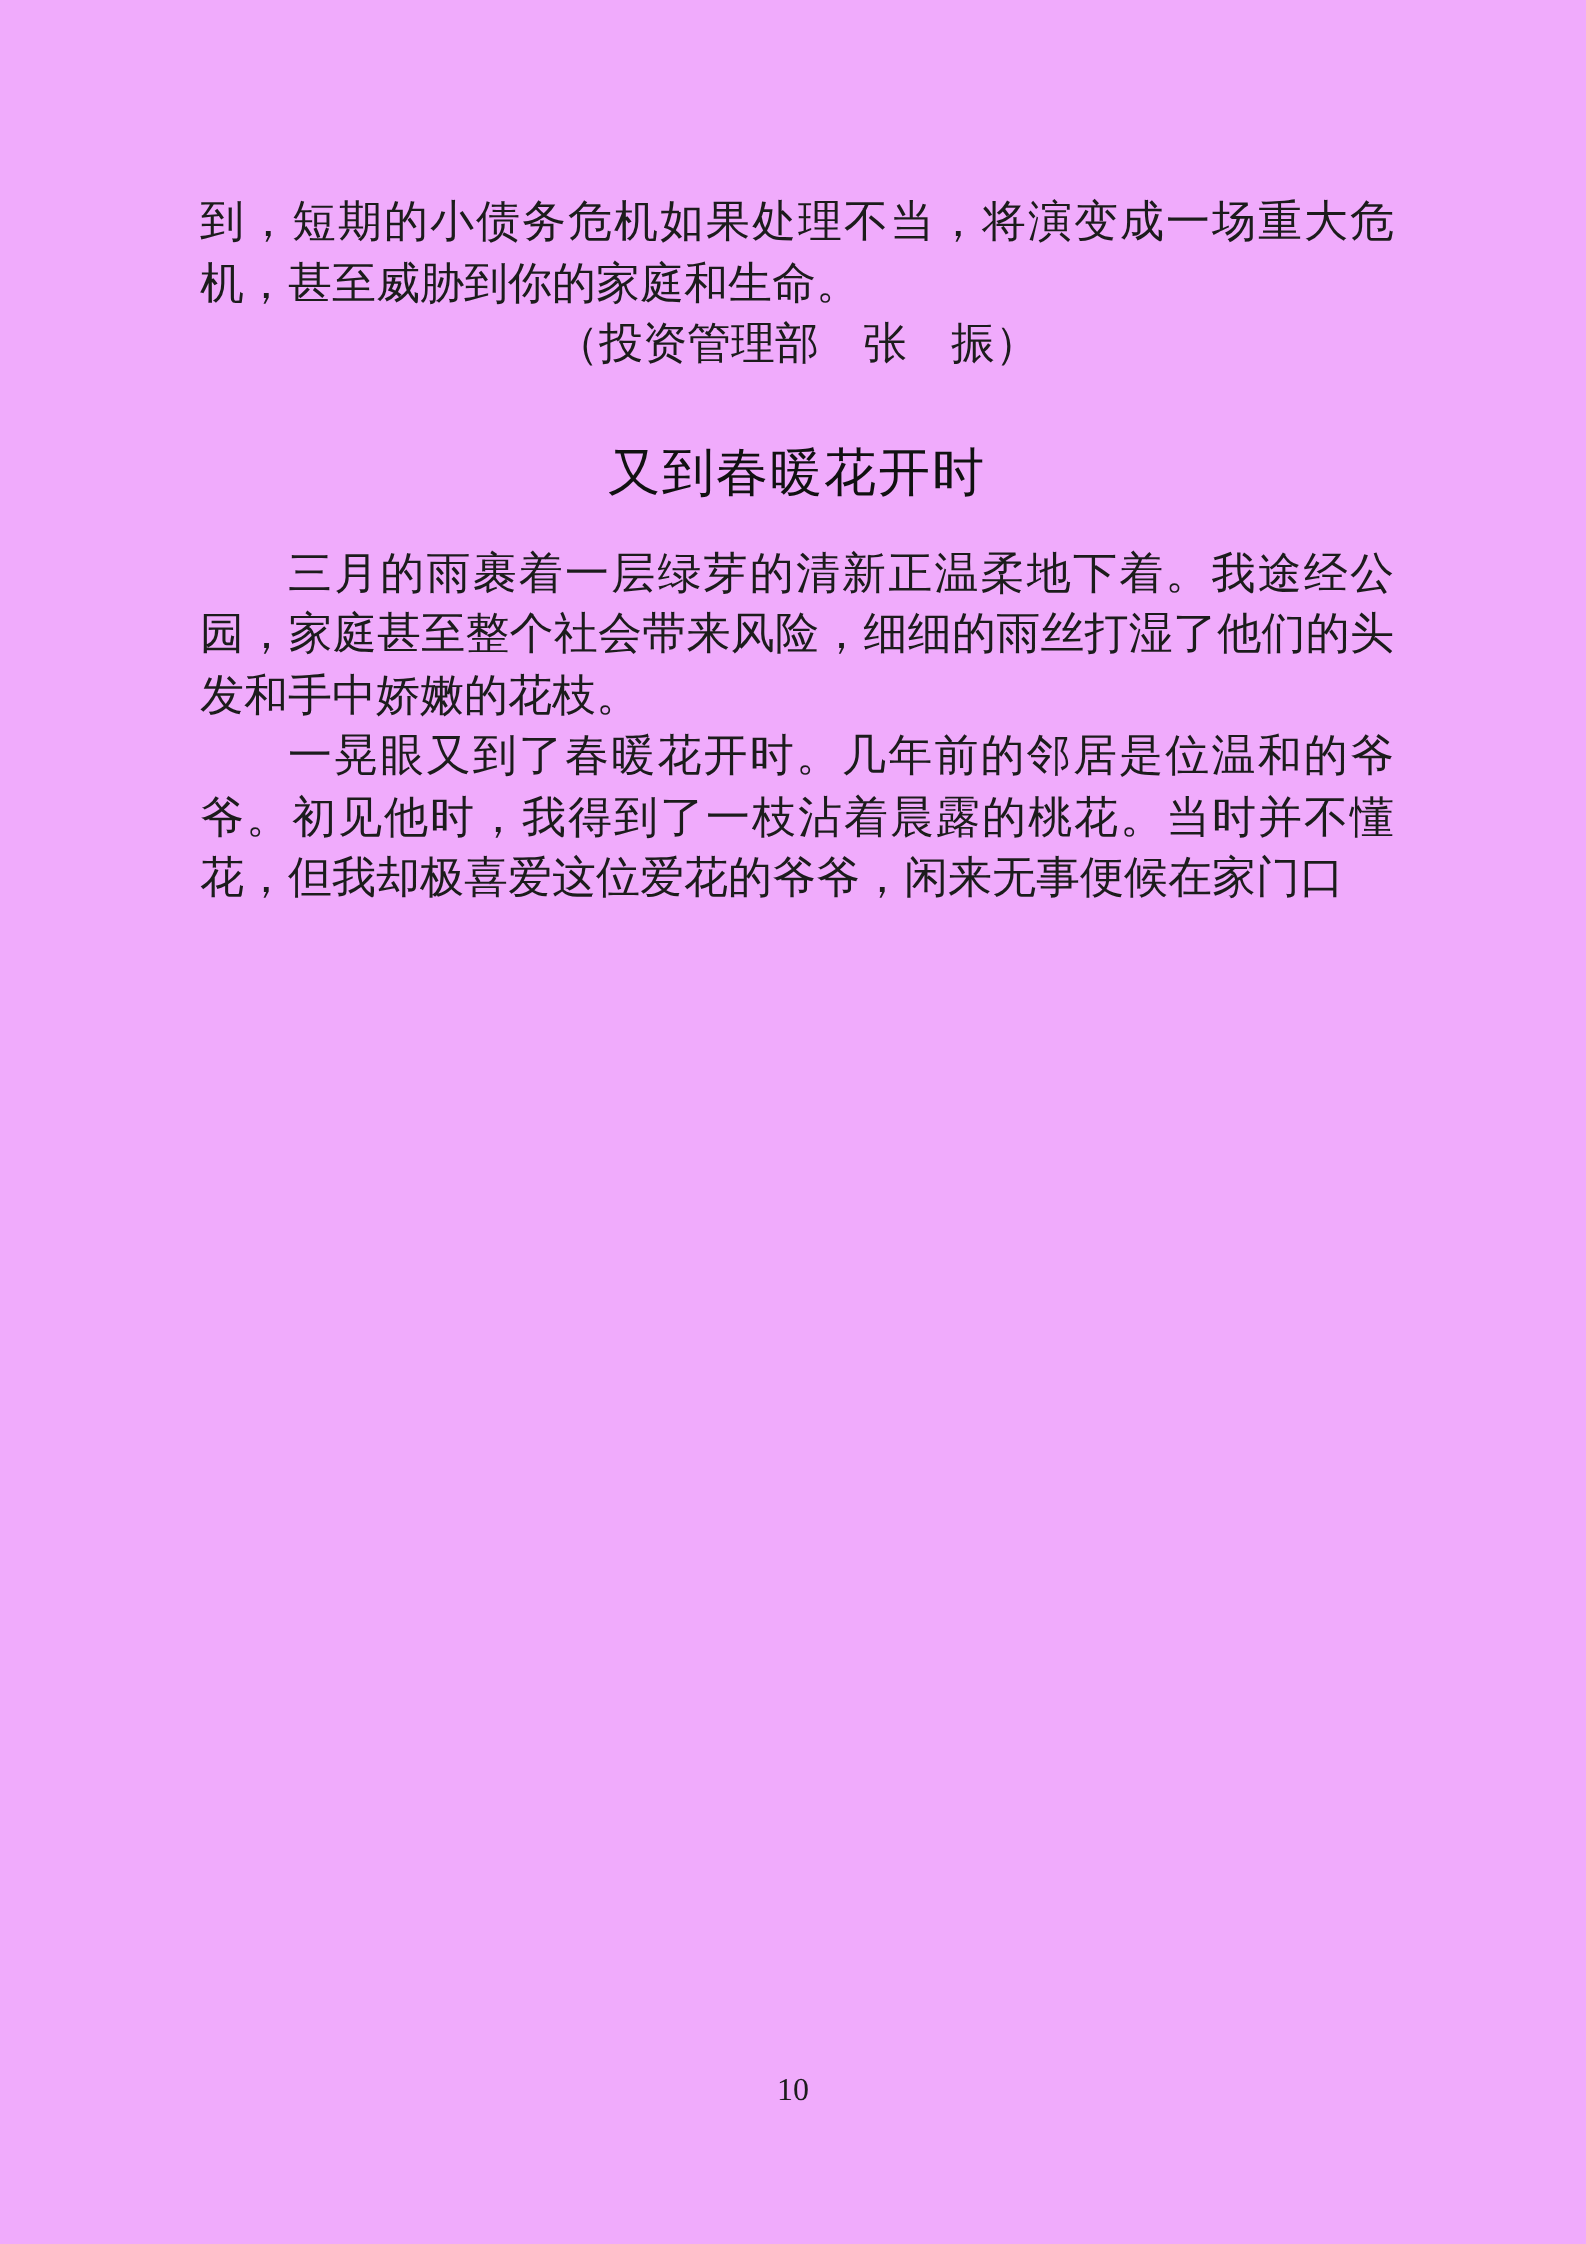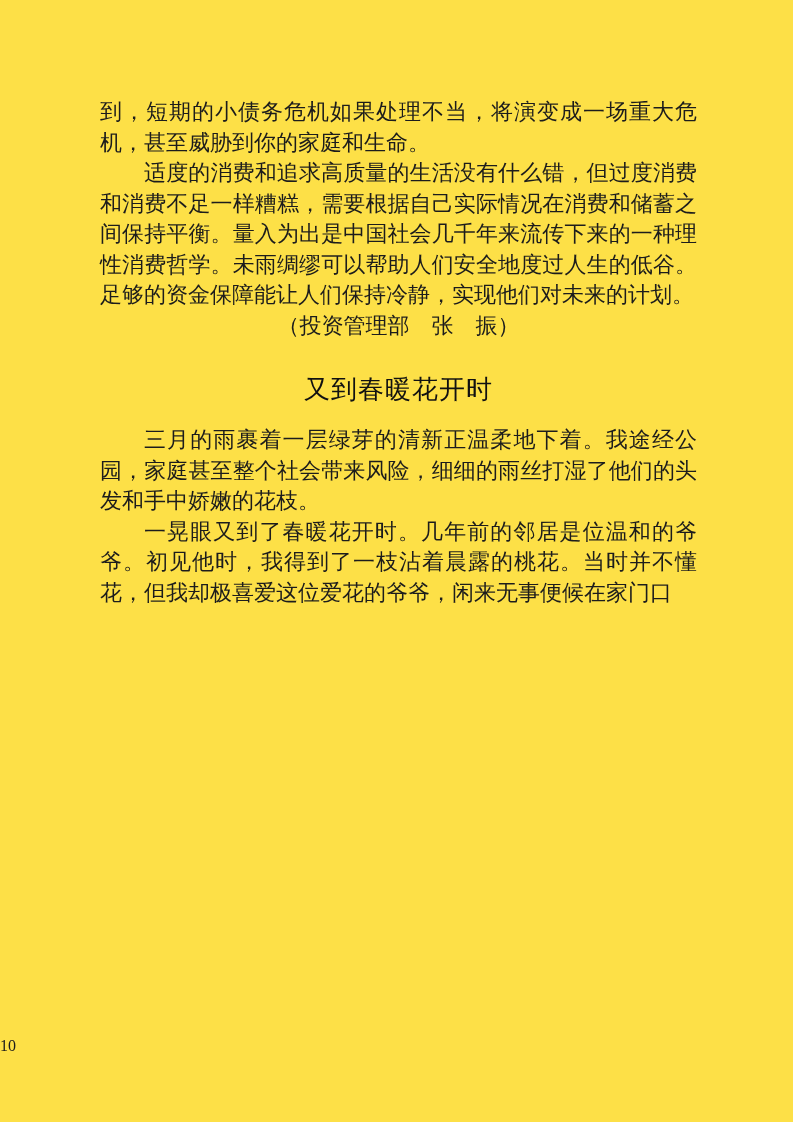--- a/index.html
+++ b/index.html
@@ -6,21 +6,21 @@
   html, body {
     margin: 0;
     padding: 0;
     background: #ffffff;
   }
   .page {
     position: relative;
     width: 793px;
     height: 1122px;
     margin: 0 auto;
-    background: #fde047;
+    background: #f0abfc;
     overflow: hidden;
     color: #1c1c1c;
     font-family: "DejaVu Serif", "Liberation Serif", serif;
   }
   .text-body {
     position: absolute;
     left: 100px;
     top: 97px;
     width: 597px;
     font-size: 22px;
@@ -51,38 +51,37 @@
     font-weight: 400;
     text-align: center;
     letter-spacing: 1px;
     color: #111111;
   }
   .page-number {
     position: absolute;
     top: 1036px;
     left: 0;
     right: 0;
-    text-align: left;
+    text-align: center;
     font-size: 16px;
     line-height: 20px;
     font-family: "Liberation Serif", "DejaVu Serif", serif;
     color: #1c1c1c;
   }
 </style>
 </head>
 <body>
 
 <div class="page">
 
   <div class="text-body">
 
     <p class="para continuation">到，短期的小债务危机如果处理不当，将演变成一场重大危机，甚至威胁到你的家庭和生命。</p>
 
 
-    <p class="para">适度的消费和追求高质量的生活没有什么错，但过度消费和消费不足一样糟糕，需要根据自己实际情况在消费和储蓄之间保持平衡。量入为出是中国社会几千年来流传下来的一种理性消费哲学。未雨绸缪可以帮助人们安全地度过人生的低谷。足够的资金保障能让人们保持冷静，实现他们对未来的计划。</p>
 
 
     <p class="byline">（投资管理部　张　振）</p>
 
     <h1 class="article-title">又到春暖花开时</h1>
 
     <p class="para">三月的雨裹着一层绿芽的清新正温柔地下着。我途经公园，家庭甚至整个社会带来风险，细细的雨丝打湿了他们的头发和手中娇嫩的花枝。</p>
 
     <p class="para">一晃眼又到了春暖花开时。几年前的邻居是位温和的爷爷。初见他时，我得到了一枝沾着晨露的桃花。当时并不懂花，但我却极喜爱这位爱花的爷爷，闲来无事便候在家门口</p>
 

